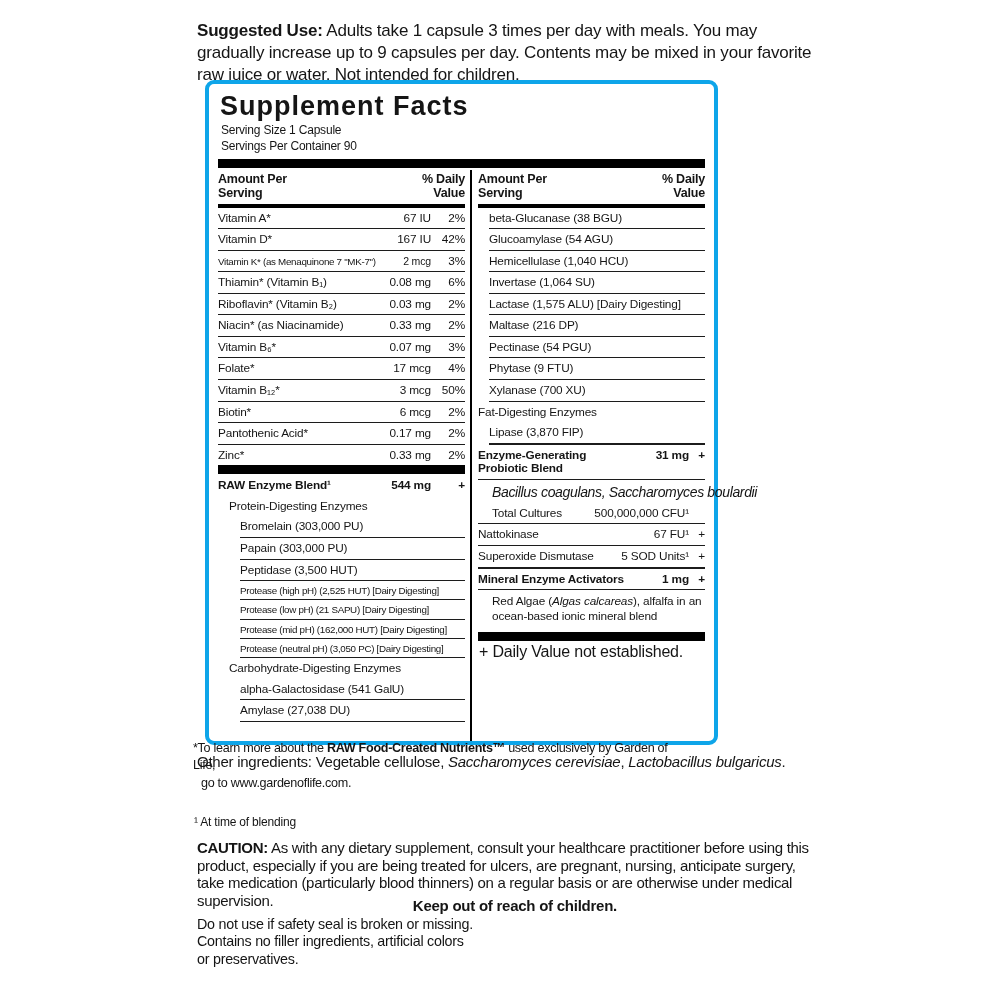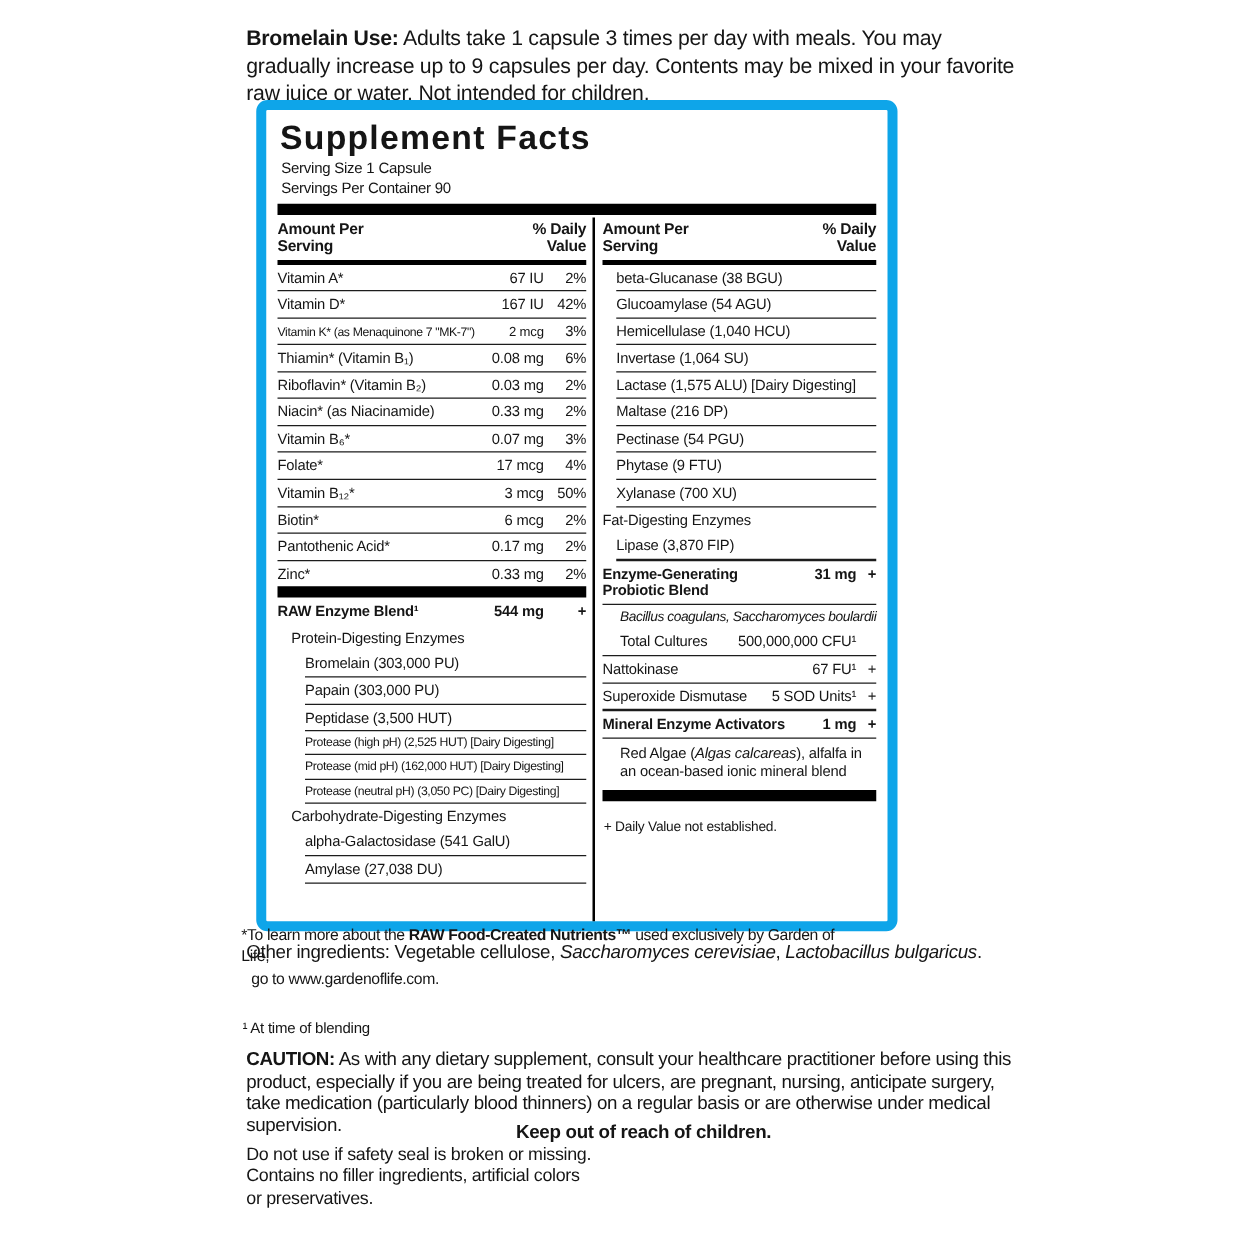--- a/index.html
+++ b/index.html
@@ -3,21 +3,21 @@
 <meta charset="utf-8">
 <style>
   html,body{margin:0;padding:0;}
   body{width:1000px;height:1000px;background:#ffffff;color:#151515;
        font-family:"Liberation Sans","DejaVu Sans",sans-serif;position:relative;overflow:hidden;}
   .abs{position:absolute;}
   
   .suggested{left:197px;top:20px;width:615px;font-size:17px;line-height:1.28;letter-spacing:-0.2px;}
   .bold{font-weight:bold;}
   
-  .factsbox{left:205px;top:80px;width:513px;height:665px;border:8px solid #0ea5e9;border-radius:9px;
+  .factsbox{left:205px;top:80px;width:513px;height:665px;border:4px solid #0ea5e9;border-radius:9px;
             box-sizing:border-box;display:flex;flex-direction:column;padding:6px 9px 0 9px;background:#fff;}
   .title{font-size:27px;font-weight:bold;letter-spacing:1px;line-height:1.05;padding:2px 0 3px 2px;}
   .serving{font-size:12px;line-height:1.32;padding-left:3px;letter-spacing:-0.2px;}
   .topbar{height:9px;background:#000;margin-top:4px;}
   .cols{display:flex;flex:1;margin-top:2px;min-height:0;}
   .lcol{width:252px;padding-right:5px;box-sizing:border-box;}
   .rcol{flex:1;border-left:2px solid #000;padding-left:6px;min-width:0;}
   .chdr{display:flex;justify-content:space-between;align-items:flex-end;border-bottom:4px solid #000;
         font-weight:bold;font-size:12.5px;line-height:1.1;padding:3px 0 3px;letter-spacing:-0.2px;}
   .chdr .rt{text-align:right;}
@@ -30,40 +30,40 @@
   .lcol .d{width:34px;}
   .rcol .a{min-width:40px;}
   .rcol .d{width:16px;}
   .i1{margin-left:11px;}
   .i2{margin-left:22px;}
   .pl1{padding-left:14px;}
   .nb{border-bottom:none;justify-content:flex-end;}
   .b2{border-bottom-width:2px;}
   .xs .n{font-size:9.8px;letter-spacing:-0.3px;}
   .xs .a{font-size:10.5px;}
-  .sm{font-size:11px;letter-spacing:-0.35px;}
+  .sm{font-size:14px;letter-spacing:-0.35px;}
   .it{font-style:italic;}
   .wrap .n{white-space:normal;line-height:1.3;}
   .bar{height:9px;background:#000;margin:0 0 1px;}
   .bar-r{margin-top:4px;}
   .row2{align-items:flex-start;}
-  .dvnote{font-size:11px;padding:14px 0 0 1px;letter-spacing:-0.2px;}
+  .dvnote{font-size:16px;padding:1px 0 0 1px;letter-spacing:-0.2px;}
   
   .otheringr{left:197px;top:753px;width:612px;font-size:15px;letter-spacing:-0.25px;}
   .learn{left:193px;top:740px;width:480px;font-size:12.6px;letter-spacing:-0.3px;line-height:1.38;}
   .learn .l2{padding-left:8px;}
   .blendnote{left:194px;top:815px;font-size:12px;letter-spacing:-0.2px;}
   .caution{left:197px;top:839px;width:620px;font-size:15px;line-height:1.17;letter-spacing:-0.3px;}
   .keepout{left:197px;top:897px;width:420px;font-size:14.3px;line-height:1.24;letter-spacing:-0.25px;}
   .keepout .hd{font-size:15px;font-weight:bold;text-align:right;}
 </style>
 </head>
 <body>
 
-<div class="abs suggested"><span class="bold">Bromelain Use:</span><span> Adults take 1 capsule 3 times per day with meals. You may gradually increase up to 9 capsules per day. Contents may be mixed in your favorite raw juice or water. Not intended for children.</span></div>
+<div class="abs suggested"><span class="bold">Suggested Use:</span><span> Adults take 1 capsule 3 times per day with meals. You may gradually increase up to 9 capsules per day. Contents may be mixed in your favorite raw juice or water. Not intended for children.</span></div>
 
 <div class="abs factsbox">
   <div class="title">Supplement Facts</div>
   <div class="serving">Serving Size 1 Capsule</div>
   <div class="serving">Servings Per Container 90</div>
   <div class="topbar"></div>
 
   <div class="cols">
 
     <div class="lcol">
@@ -150,20 +150,23 @@
           <span class="n">Bromelain (303,000 PU)</span>
         </div>
       <div class="row i2">
           <span class="n">Papain (303,000 PU)</span>
         </div>
       <div class="row i2">
           <span class="n">Peptidase (3,500 HUT)</span>
         </div>
       <div class="row i2 xs">
           <span class="n">Protease (high pH) (2,525 HUT) [Dairy Digesting]</span>
+        </div>
+      <div class="row i2 xs">
+          <span class="n">Protease (low pH) (21 SAPU) [Dairy Digesting]</span>
         </div>
       <div class="row i2 xs">
           <span class="n">Protease (mid pH) (162,000 HUT) [Dairy Digesting]</span>
         </div>
       <div class="row i2 xs">
           <span class="n">Protease (neutral pH) (3,050 PC) [Dairy Digesting]</span>
         </div>
       <div class="row nb i1">
           <span class="n">Carbohydrate-Digesting Enzymes</span>
         </div>

